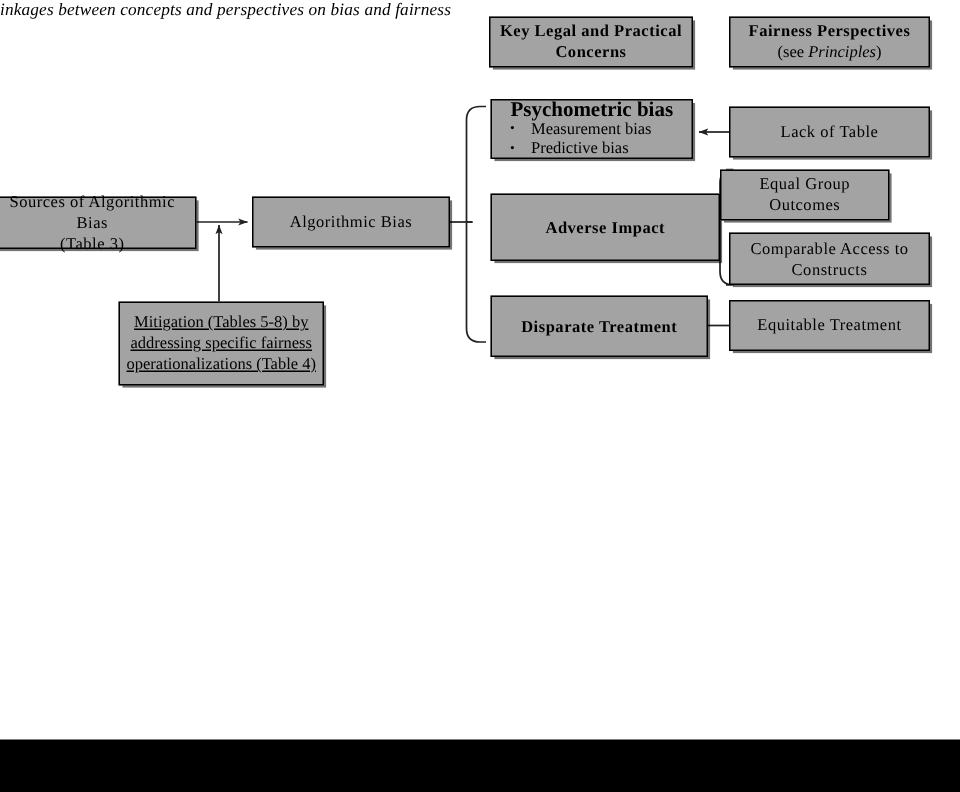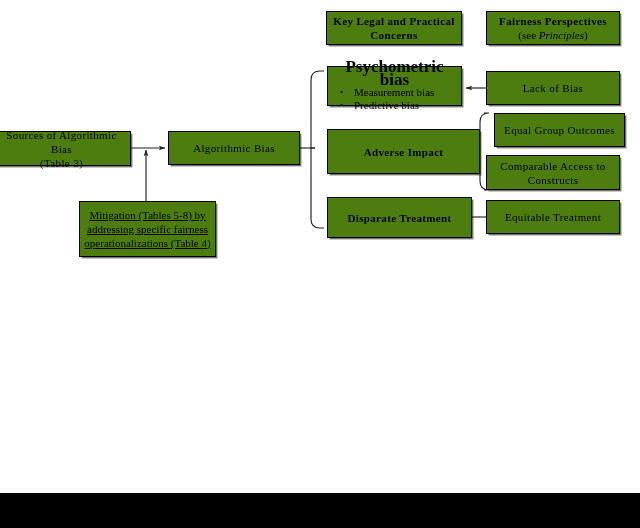--- a/index.html
+++ b/index.html
@@ -35,21 +35,21 @@
     line-height: 14px;
     white-space: nowrap;
     letter-spacing: 0.1px;
   }
 
   
   .box {
     position: absolute;
     box-sizing: border-box;
     border: 1.4px solid #000000;
-    background: #4d7c0f;
+    background: #a3a3a3;
     display: flex;
     align-items: center;
     justify-content: center;
     text-align: center;
     font-size: 11px;
     line-height: 14px;
     box-shadow: 2px 2px 0 -0.6px rgba(0,0,0,0.55);
   }
   .box .inner {
     padding: 0 4px;
@@ -61,32 +61,32 @@
 
   
   #box-key-legal      { left: 326px; top: 11px;  width: 136px; height: 34px; }
   #box-fairness-persp { left: 486px; top: 11px;  width: 134px; height: 34px; justify-content: flex-end; }
 
   #box-psychometric   { left: 327px; top: 66px;  width: 135px; height: 40px; }
   #box-adverse        { left: 327px; top: 129px; width: 153px; height: 45px; }
   #box-disparate      { left: 327px; top: 197px; width: 145px; height: 41px; }
 
   #box-lack-bias      { left: 486px; top: 71px;  width: 134px; height: 34px; }
-  #box-equal-group    { left: 494px; top: 113px; width: 131px; height: 34px; }
+  #box-equal-group    { left: 480px; top: 113px; width: 113px; height: 34px; }
   #box-comparable     { left: 486px; top: 155px; width: 134px; height: 35px; }
   #box-equitable      { left: 486px; top: 200px; width: 134px; height: 34px; }
 
   #box-sources        { left: -8px;  top: 131px; width: 139px; height: 35px; }
   #box-algbias        { left: 168px; top: 131px; width: 132px; height: 34px; }
   #box-mitigation     { left: 79px;  top: 201px; width: 137px; height: 56px; text-decoration: underline; }
 
   
   .psy-title {
     font-weight: bold;
-    font-size: 17px;
+    font-size: 14px;
     line-height: 13px;
     text-align: center;
   }
   .psy-list {
     margin: 0;
     padding: 0;
     list-style: none;
     text-align: left;
     font-size: 11px;
     line-height: 13px;
@@ -120,20 +120,21 @@
     width: 640px;
     height: 35px;
     background: #000000;
   }
 </style>
 </head>
 <body>
 
 <div id="canvas">
 
+  <div class="caption">inkages between concepts and perspectives on bias and fairness</div>
 
   <svg id="wires" viewBox="0 0 640 528" width="640" height="528">
     <defs>
       <marker id="arrow" markerWidth="7" markerHeight="7" refX="6.2" refY="3" orient="auto" markerUnits="userSpaceOnUse">
         <path d="M0,0.6 L6.4,3 L0,5.4 L1.5,3 Z" fill="#222222"></path>
       </marker>
     </defs>
 
     <g stroke="#222222" stroke-width="1.15" fill="none">
 
@@ -183,21 +184,21 @@
 
   <div class="box" id="box-adverse">
     <div class="inner bold sp">Adverse Impact</div>
   </div>
 
   <div class="box" id="box-disparate">
     <div class="inner bold sp">Disparate Treatment</div>
   </div>
 
   <div class="box" id="box-lack-bias">
-    <div class="inner sp">Lack of Bias</div>
+    <div class="inner sp">Lack of Table</div>
   </div>
 
   <div class="box" id="box-equal-group">
     <div class="inner sp">Equal Group Outcomes</div>
   </div>
 
   <div class="box" id="box-comparable">
     <div class="inner sp">
       <div>Comparable Access to</div>
       <div>Constructs</div>

